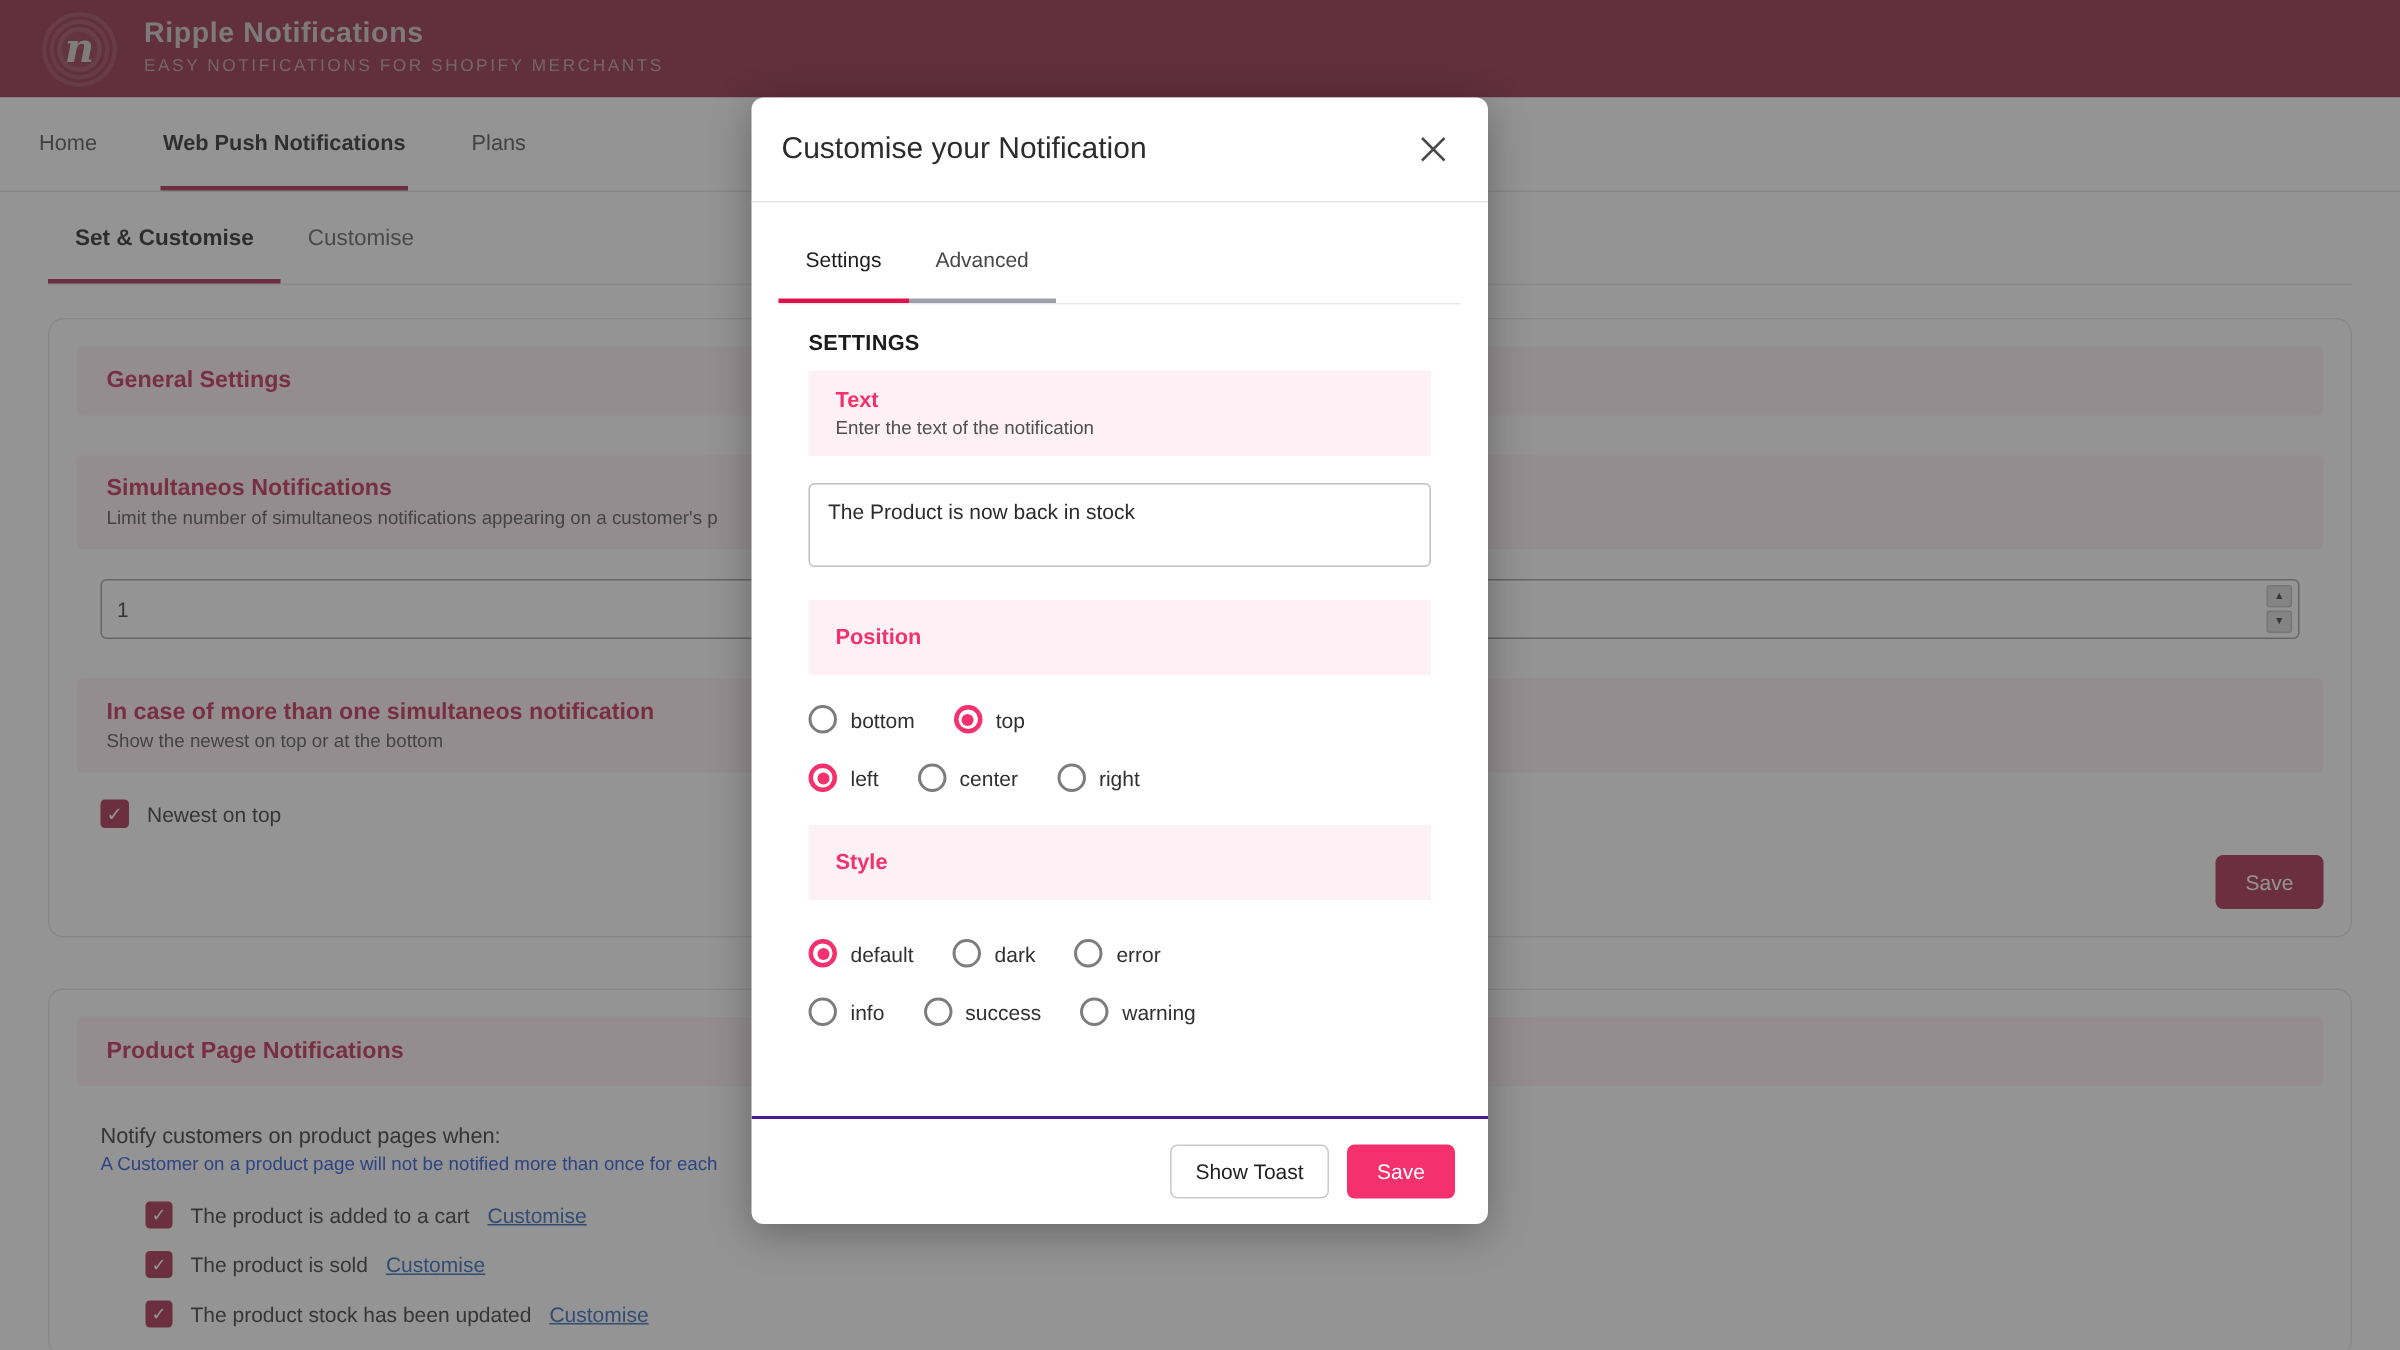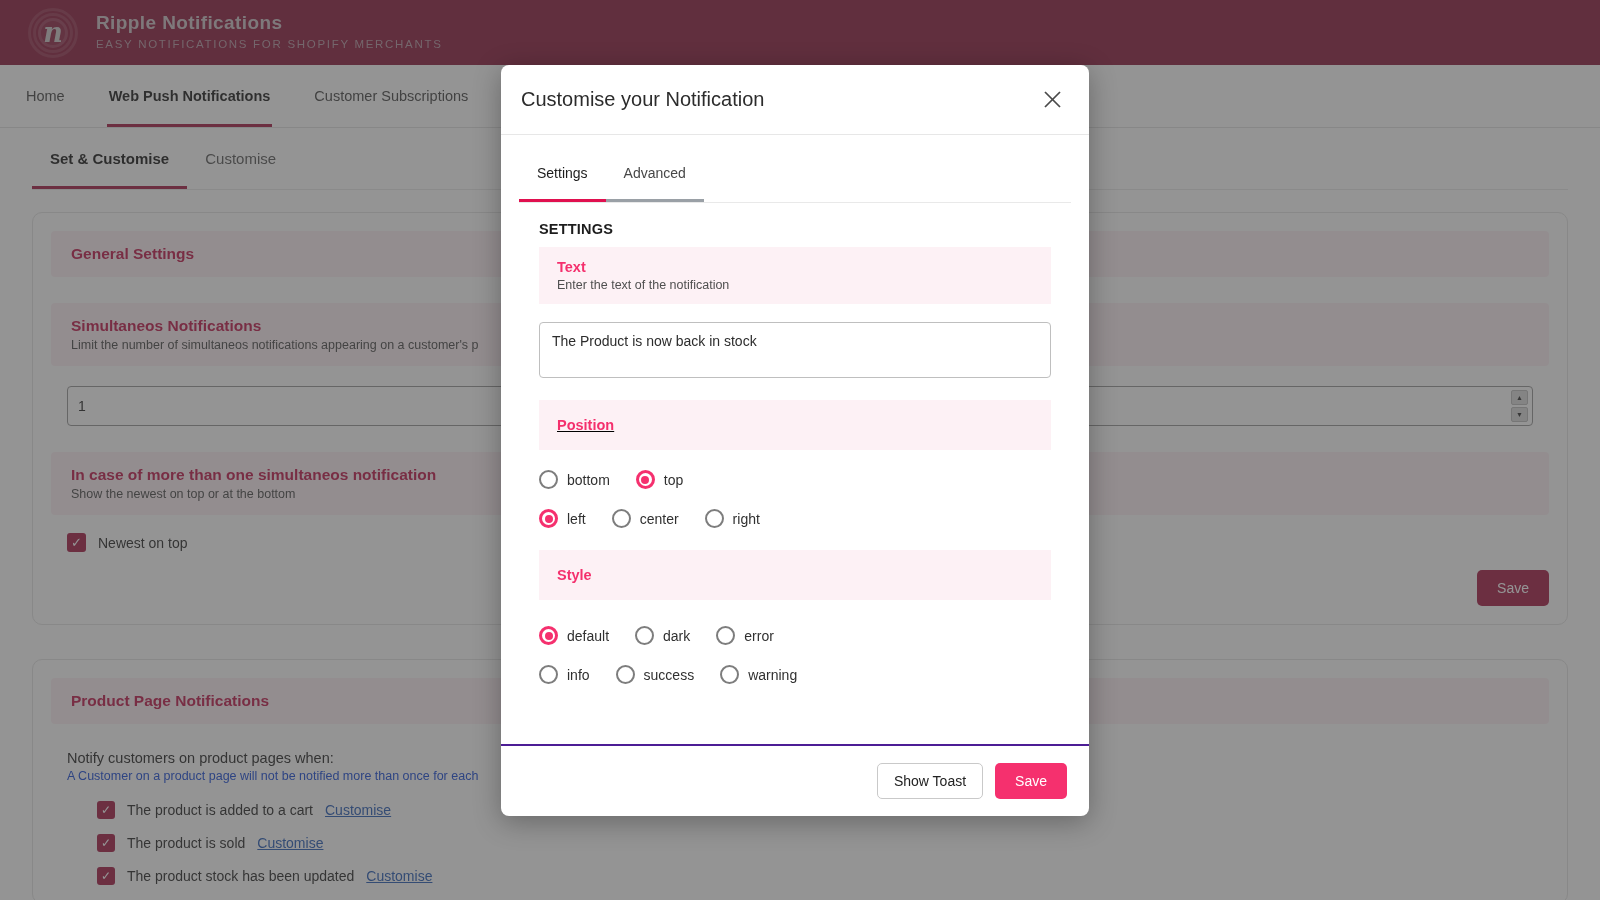--- a/index.html
+++ b/index.html
@@ -182,21 +182,21 @@
   
   #overlay {
     position: absolute; inset: 0;
     background: rgba(60,60,60,0.55);
   }
 
   
   #modal {
     position: absolute;
     left: 501px; top: 65px;
-    width: 588px; height: 751px;
+    width: 491px; height: 751px;
     background: #fff;
     border-radius: 8px;
     box-shadow: 0 6px 28px rgba(0,0,0,0.30);
     display: flex; flex-direction: column;
     overflow: hidden;
   }
   .modal-head {
     height: 70px;
     display: flex; align-items: center;
     padding: 0 22px 0 20px;
@@ -332,21 +332,20 @@
     </div>
     <div>
       <div class="brand-title">Ripple Notifications</div>
       <div class="brand-sub">EASY NOTIFICATIONS FOR SHOPIFY MERCHANTS</div>
     </div>
   </div>
 
   <div class="nav-bar">
     <div class="nav-item">Home</div>
     <div class="nav-item active">Web Push Notifications</div>
-    <div class="nav-item">Customer Subscriptions</div>
     <div class="nav-item">Plans</div>
   </div>
 
   <div class="content">
     <div class="sub-tabs">
       <div class="sub-tab active">Set &amp; Customise</div>
       <div class="sub-tab">Customise</div>
     </div>
 
     <div class="card">
@@ -432,21 +431,21 @@
 
     <div class="sec-title">SETTINGS</div>
 
     <div class="pink-band">
       <div class="pb-t">Text</div>
       <div class="pb-s">Enter the text of the notification</div>
     </div>
 
     <div class="text-area" placeholder="Enter the text of the notification">The Product is now back in stock</div>
 
-    <div class="pink-band tall" style="margin-top:22px;text-decoration:underline;">
+    <div class="pink-band tall" style="margin-top:22px;">
       <div class="pb-t">Position</div>
     </div>
 
     <div class="radio-row">
       <div class="radio-opt">
         <span class="radio"></span>
         <span>bottom</span>
       </div>
       <div class="radio-opt">
         <span class="radio on"></span>

